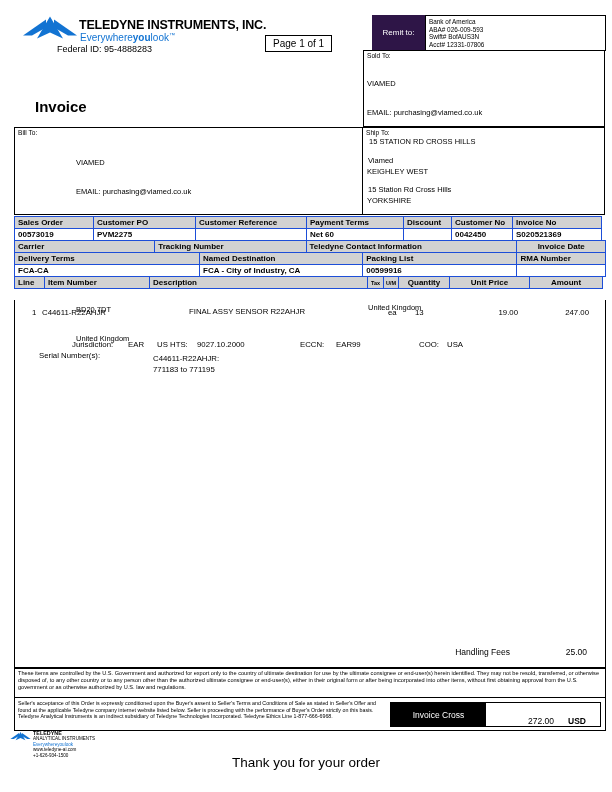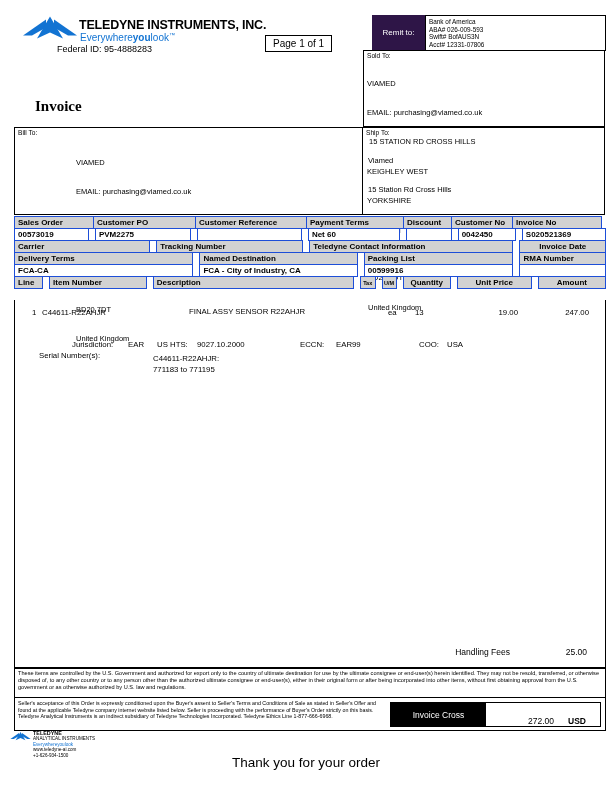--- a/index.html
+++ b/index.html
@@ -20,31 +20,31 @@
   .page-box { left:265px; top:17px; border:1px solid #000; padding:2px 7px; font-size:10px;margin-top:18px; }
 
   .remit-wrap { left:372px; top:15px; display:flex; }
   .remit-label { width:53px; height:35px; background:#2e1547; color:#fff; font-size:8px; display:flex; align-items:center; justify-content:center; }
   .remit-info { width:181px; border:1px solid #000; background:#fff; font-size:6.4px; line-height:7.6px; padding:2px 3px; }
 
   .sold-box { left:363px; top:50px; width:242px; height:77px; border:1px solid #000; padding:1px 3px; }
   .box-label { font-size:6.6px; }
   .addr { font-size:7.5px; line-height:9.8px; white-space:pre; }
 
-  .invoice-title { left:35px; top:98px; font-size:15px; font-weight:bold;font-family:Liberation Serif, serif; }
+  .invoice-title { left:35px; top:98px; font-size:15px; font-weight:bold; }
 
   .bill-box { left:14px; top:127px; width:349px; height:88px; border:1px solid #000; padding:1px 3px; }
   .bill-box .addr { margin-left:58px; margin-top:2px; }
   .ship-box { left:362px; top:127px; width:243px; height:88px; border:1px solid #000; padding:1px 3px; }
   .ship-box .addr { margin-left:2px; }
 
   
   .grid { left:14px; top:216px; width:592px; }
   .row { display:flex; }
-  .row + .row { margin-top:-1px;gap:7px; }
+  .row + .row { margin-top:-1px; }
   .cell { border:1px solid #1d4ed8; height:13px; line-height:11.5px; font-size:8px; padding:0 3px; overflow:hidden; white-space:nowrap;font-weight:bold; }
   .cell + .cell { margin-left:-1px; }
   .cell.h { background:#d2d2d2; }
   .cell.v { background:#fff; }
   .cell.tiny { font-size:5.5px; padding:0 1px; text-align:center; line-height:12px; }
   .cell.c { text-align:center; }
 
   
   .items-box { left:14px; top:300px; width:592px; height:368px; border:1px solid #000; border-top:none; font-size:7.8px; }
   .items-box .abs { position:absolute; }

